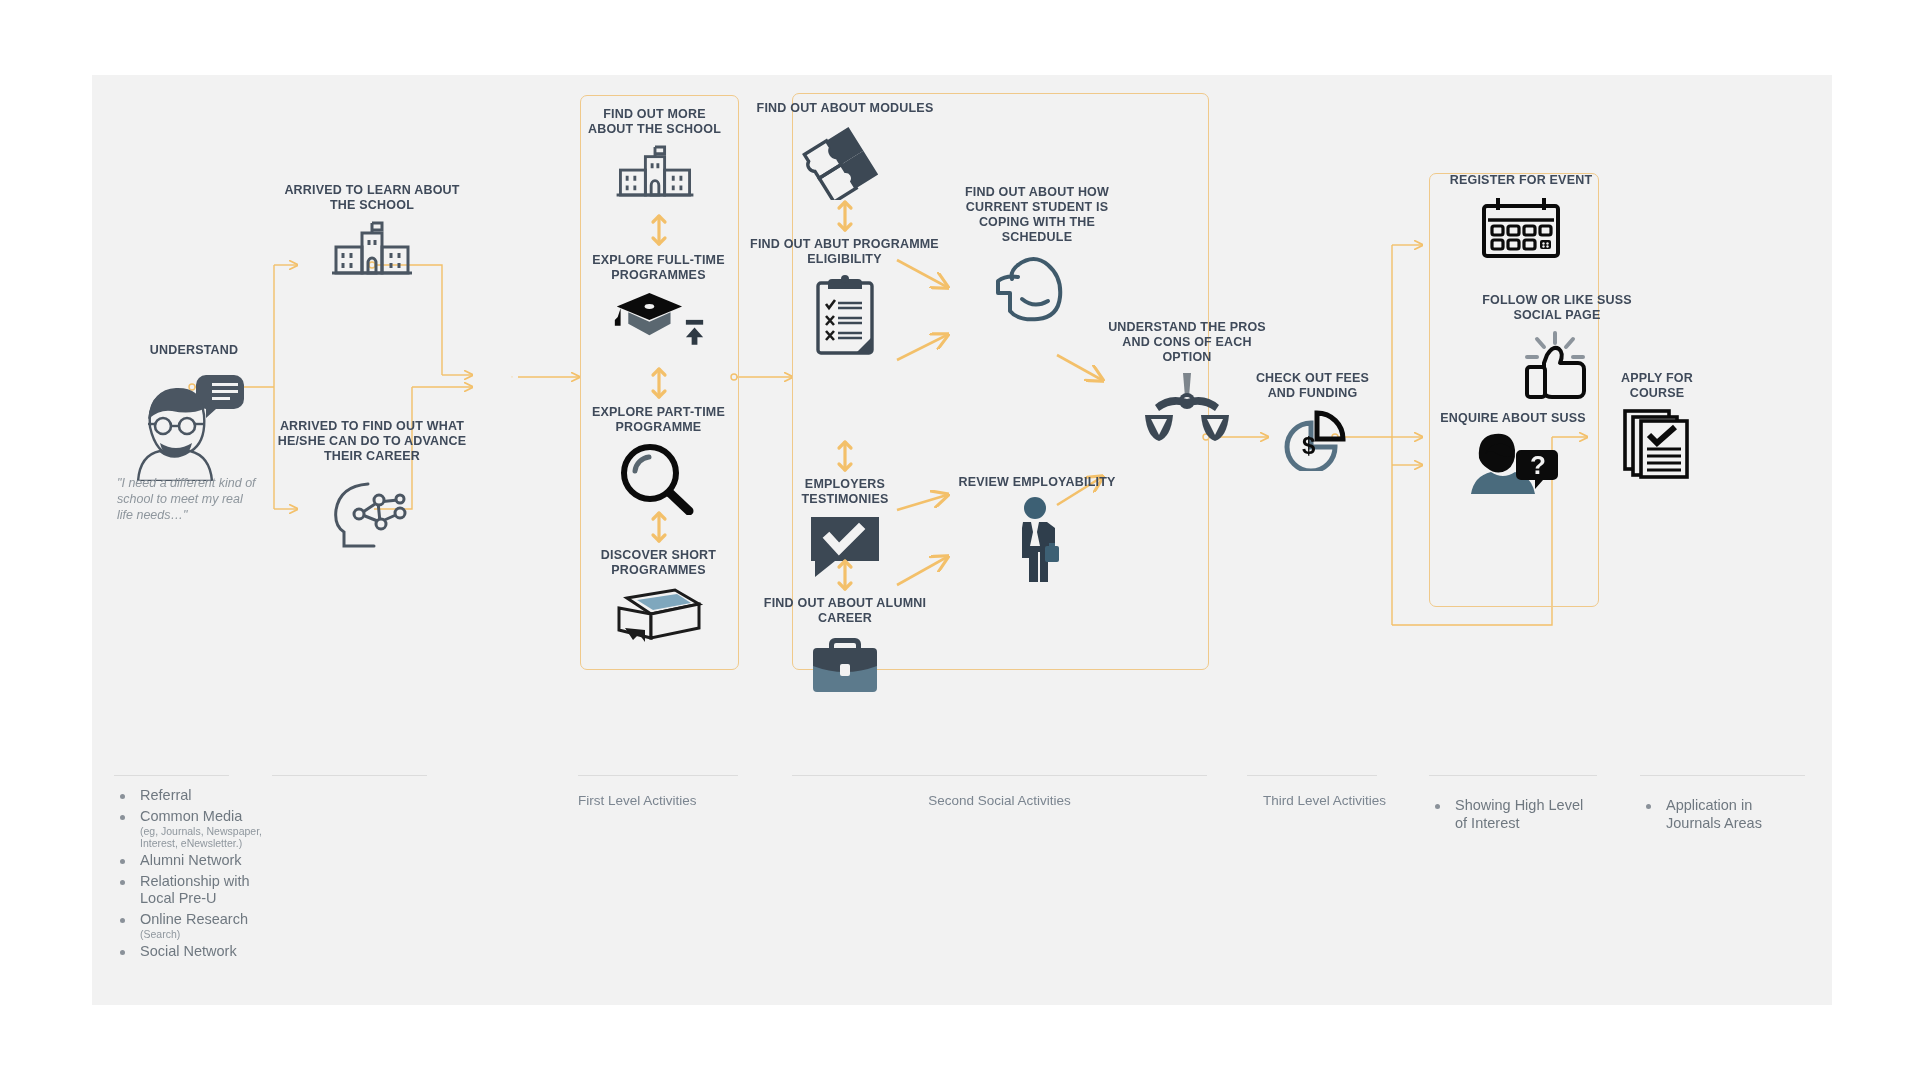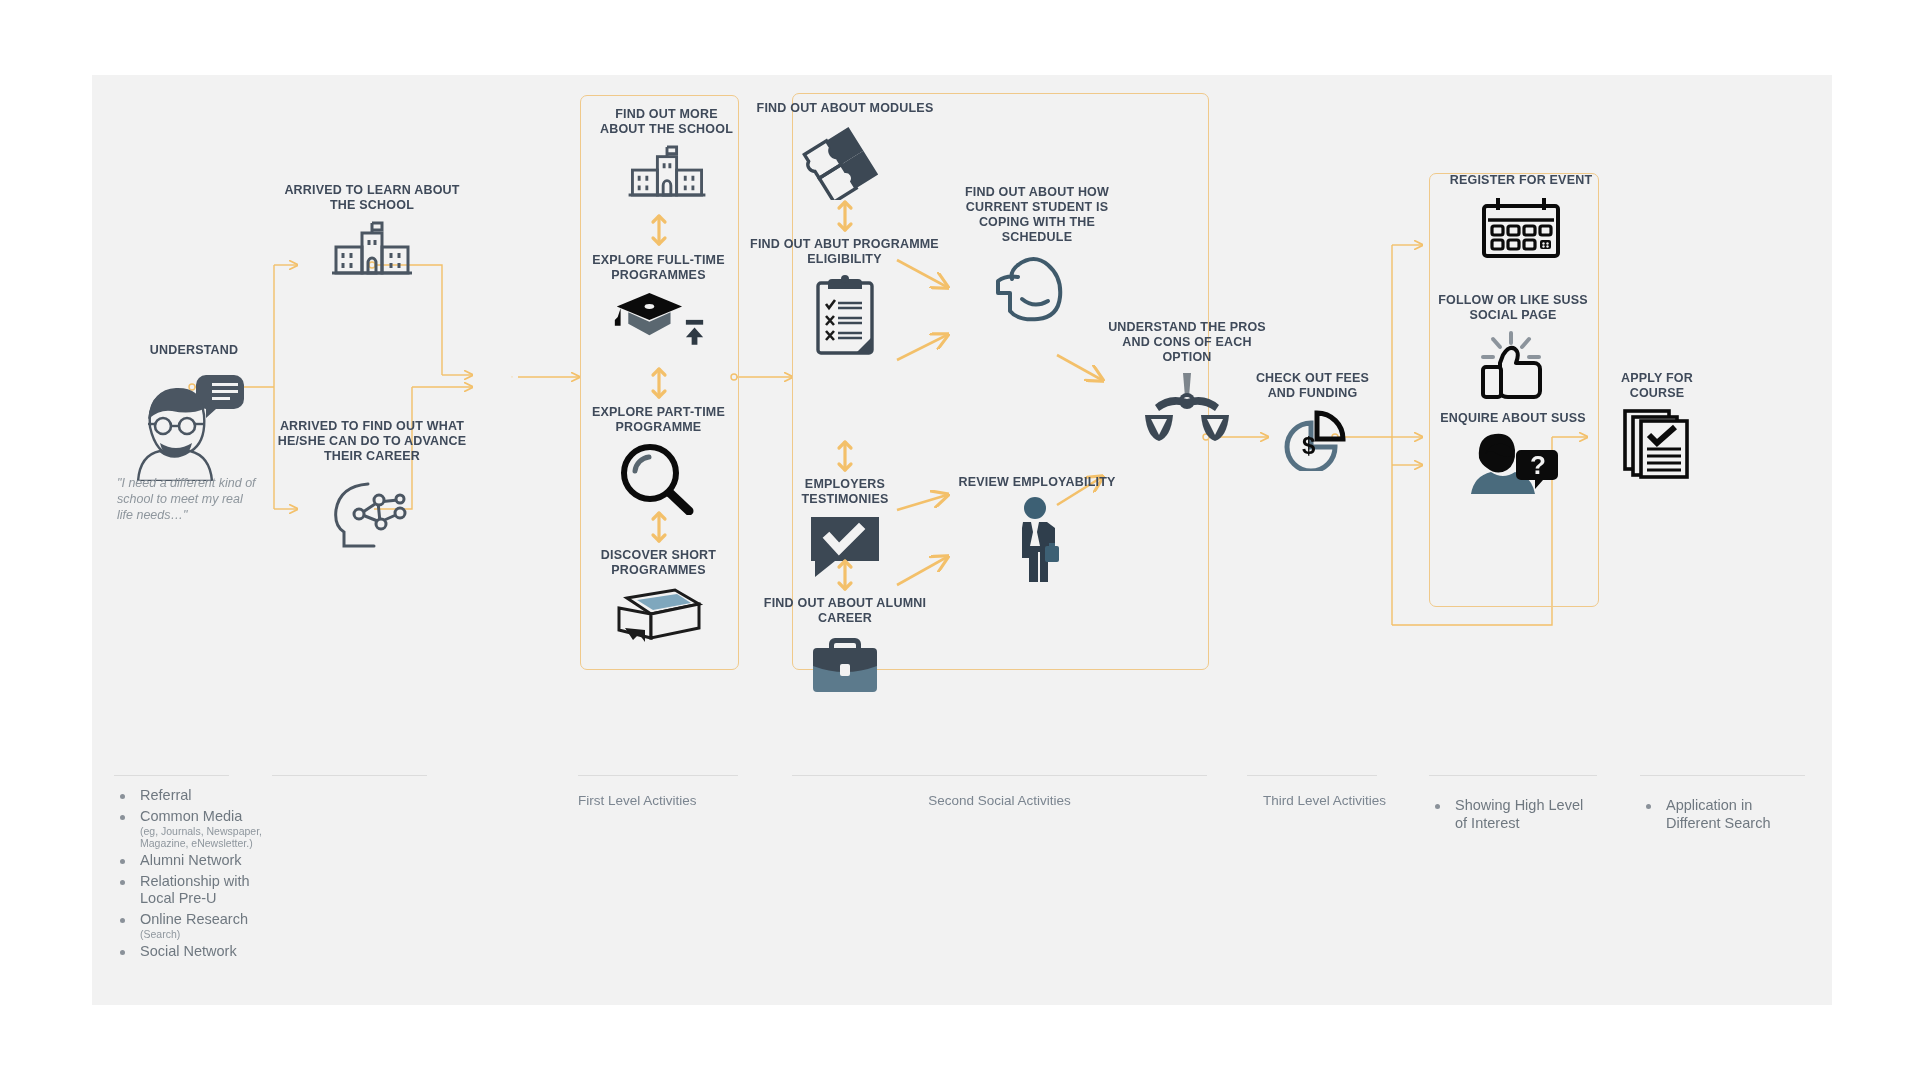--- a/index.html
+++ b/index.html
@@ -153,21 +153,21 @@
             <circle cx="55" cy="46" r="5" fill="#f2f2f2"></circle>
             <circle cx="74" cy="35" r="5" fill="#f2f2f2"></circle>
             <circle cx="74" cy="21" r="4" fill="#f2f2f2"></circle>
           </g>
         </svg>
       </div>
     </div>
 
     <div class="boxgroup" style="left:488px;top:20px;width:157px;height:573px;"></div>
 
-    <div class="node" style="left:500px;top:32px;width:149px;">
+    <div class="node" style="left:488px;top:32px;width:149px;">
       <div class="cap">FIND OUT MORE ABOUT THE SCHOOL</div>
       <div class="art">
         <svg width="96" height="58" viewBox="0 0 100 60">
           <g fill="none" stroke="#4b5662" stroke-width="3">
             <rect x="40" y="14" width="20" height="40"></rect>
               <rect x="14" y="28" width="26" height="26"></rect>
             <rect x="60" y="28" width="26" height="26"></rect>
               <path d="M50 4 v10"></path>
               <path d="M50 4 h10 v7 h-10"></path>
             <path d="M46 44 a4 5 0 0 1 8 0 v10 h-8z"></path>
@@ -409,21 +409,21 @@
           </g>
           <rect x="62" y="46" width="11" height="9" rx="2" fill="#0b0b0b"></rect>
           <circle cx="65.5" cy="49.5" r="1.2" fill="#f2f2f2"></circle>
             <circle cx="69.5" cy="49.5" r="1.2" fill="#f2f2f2"></circle>
           <circle cx="65.5" cy="52.5" r="1.2" fill="#f2f2f2"></circle>
             <circle cx="69.5" cy="52.5" r="1.2" fill="#f2f2f2"></circle>
         </svg>
       </div>
     </div>
 
-    <div class="node" style="left:1337px;top:218px;width:168px;">
+    <div class="node" style="left:1337px;top:218px;width:168px;padding-left:44px;">
       <div class="cap">FOLLOW OR LIKE SUSS SOCIAL PAGE</div>
       <div class="art">
         <svg width="80" height="72" viewBox="0 0 80 72">
           <g stroke="#8c949c" stroke-width="4" stroke-linecap="round">
             <path d="M38 4 v10"></path>
               <path d="M20 10 l7 8"></path>
               <path d="M56 10 l-7 8"></path>
             <path d="M10 28 h10"></path>
               <path d="M66 28 h-10"></path>
           </g>
@@ -472,21 +472,21 @@
     <div class="lbl" style="left:486px;top:718px;width:160px;text-align:left;">First Level Activities</div>
     <div class="lbl" style="left:700px;top:718px;width:415px;text-align:center;">Second Social Activities</div>
     <div class="lbl" style="left:1155px;top:718px;width:170px;text-align:left;margin-left:16px;">Third Level Activities</div>
 
     <ul class="blist" style="left:22px;top:712px;width:150px;">
       <li>
         <span>Referral</span>
       </li>
       <li>
         <span>Common Media</span>
-        <span class="sub">(eg, Journals, Newspaper, Magazine, eNewsletter.)</span>
+        <span class="sub">(eg, Journals, Newspaper, Interest, eNewsletter.)</span>
       </li>
       <li>
         <span>Alumni Network</span>
       </li>
       <li>
         <span>Relationship with Local Pre-U</span>
       </li>
       <li>
         <span>Online Research</span>
         <span class="sub">(Search)</span>
@@ -495,17 +495,17 @@
         <span>Social Network</span>
       </li>
     </ul>
 
 
     <ul class="blist" style="left:1337px;top:722px;width:160px;">
       <li>Showing High Level of Interest</li>
     </ul>
 
     <ul class="blist" style="left:1548px;top:722px;width:160px;">
-      <li>Application in Different Search</li>
+      <li>Application in Journals Areas</li>
     </ul>
 
   </div>
 </div>
 
 </body></html>

